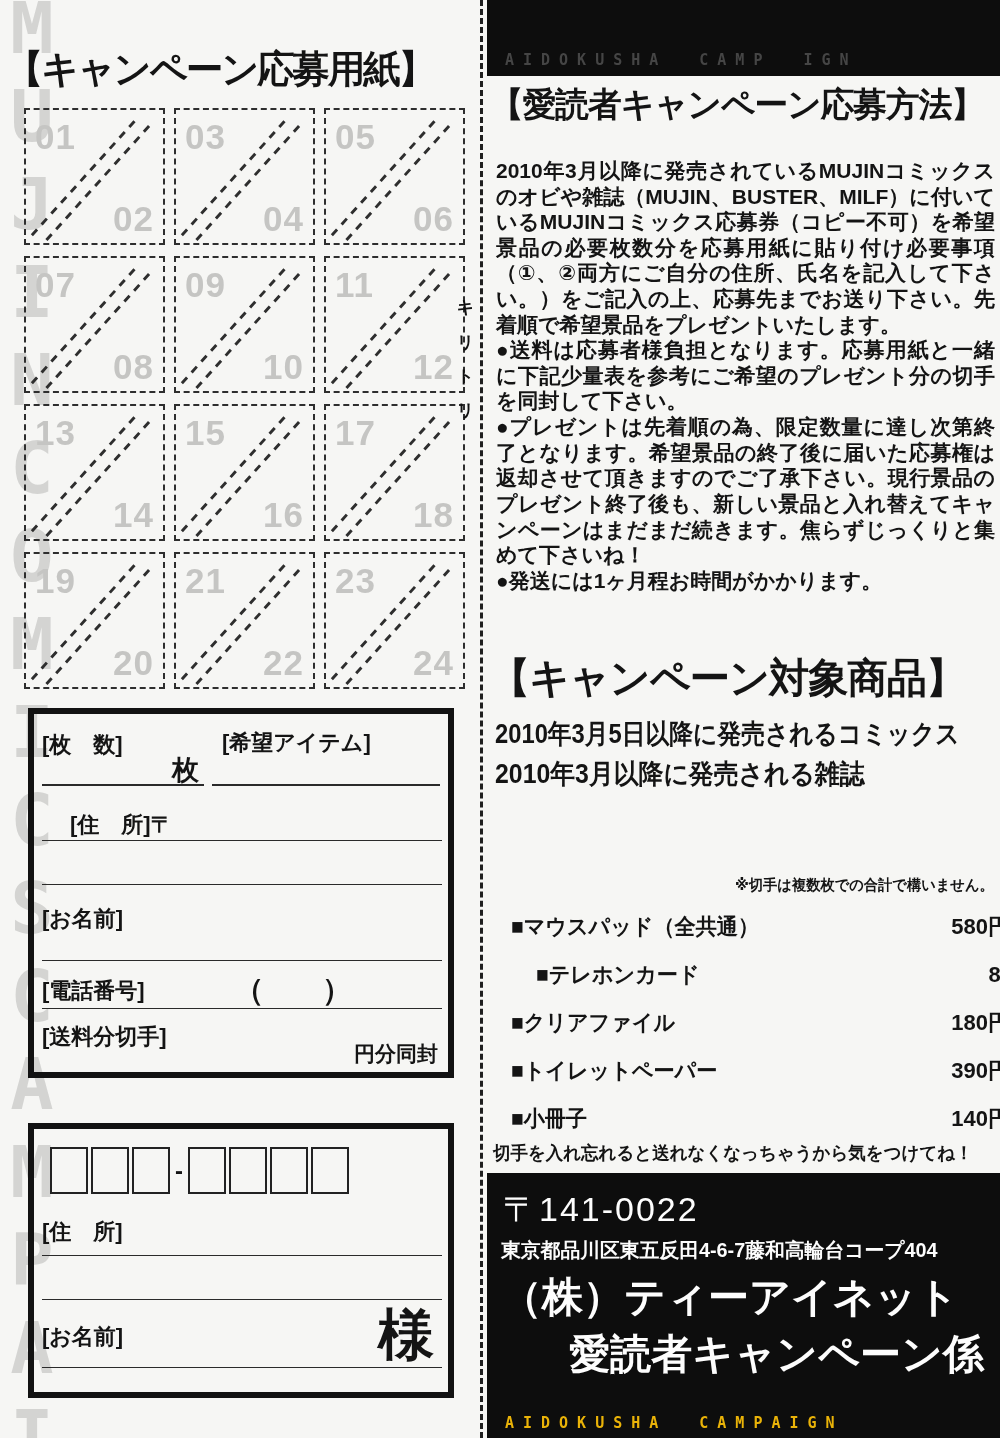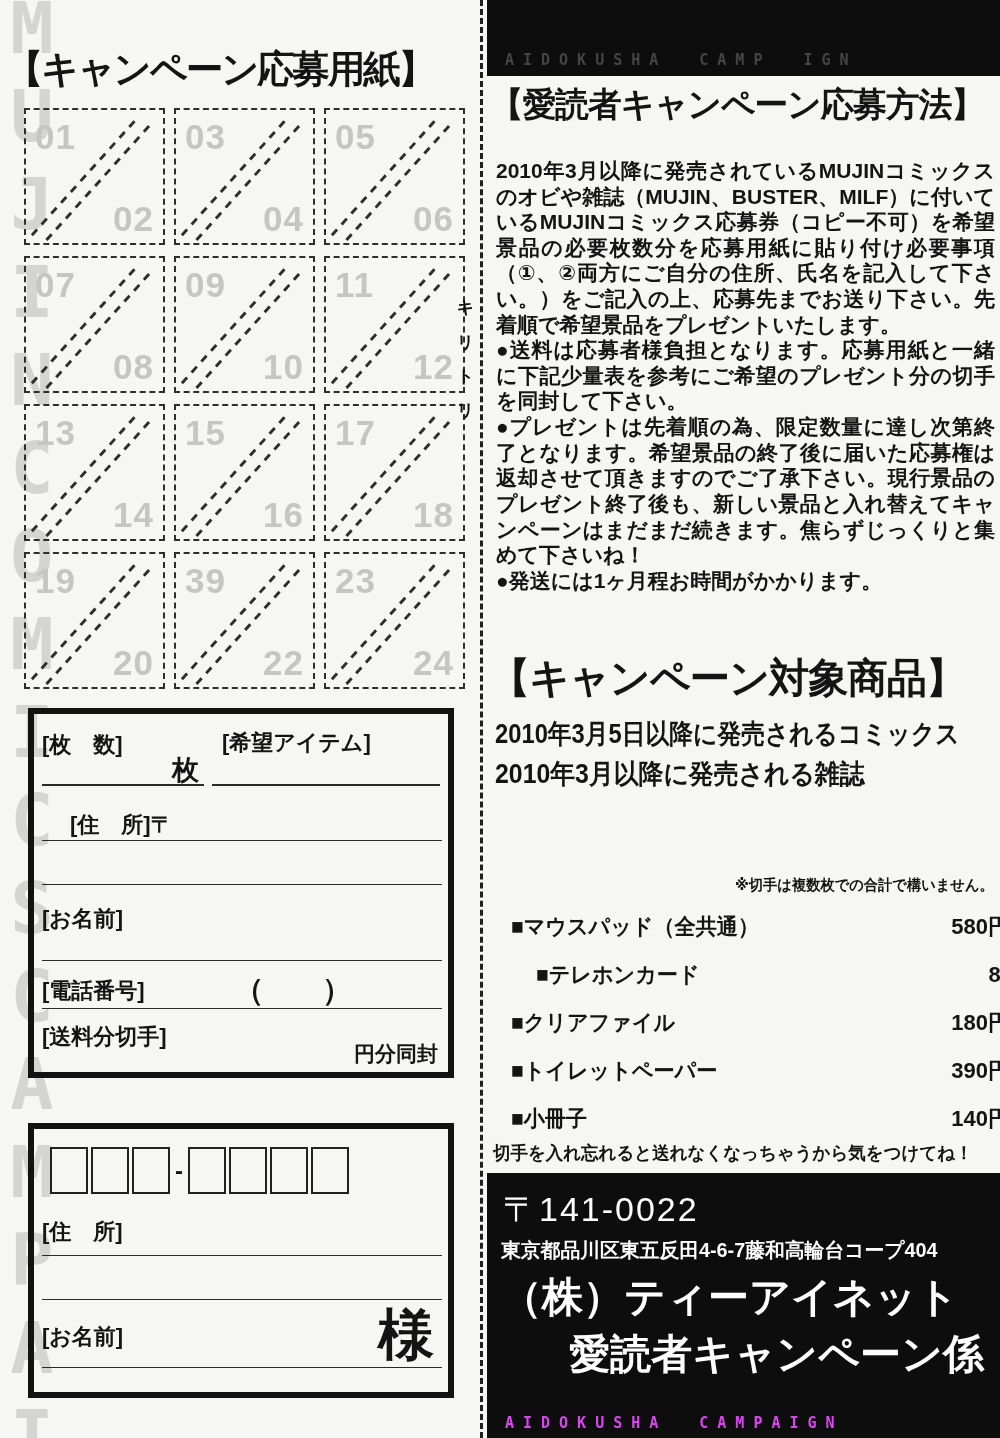--- a/index.html
+++ b/index.html
@@ -139,21 +139,21 @@
     box-sizing:border-box;padding:12px 12px 0 14px;
   }
   .addr-postal{font-size:34px;font-weight:400;letter-spacing:2px;margin:2px 0 4px 2px;}
   .addr-line{font-size:20px;font-weight:800;white-space:nowrap;margin:0 0 6px 0;
     transform:scaleX(0.99);transform-origin:left;}
   .addr-company{font-size:41px;font-weight:900;margin:2px 0 2px 0;white-space:nowrap;}
   .addr-dept{font-size:41px;font-weight:900;text-align:right;padding-right:4px;white-space:nowrap;}
   .addr-banner{
     position:absolute;left:18px;bottom:6px;
     font-size:15px;font-weight:700;letter-spacing:9px;word-spacing:14px;
-    color:#d946ef;font-family:"DejaVu Sans Mono","Liberation Mono",monospace;white-space:nowrap;
+    color:#eab308;font-family:"DejaVu Sans Mono","Liberation Mono",monospace;white-space:nowrap;
   }
 </style>
 </head>
 <body>
 
 <div class="page">
 
   <div class="watermark">MUJINCOMICSCAMPAIGN</div>
 
   <div class="z1 left-title">【キャンペーン応募用紙】</div>
@@ -238,21 +238,21 @@
           <line x1="21" y1="134" x2="129" y2="14" stroke="#2e2e2e" stroke-width="3" stroke-dasharray="8 7"></line>
         </svg>
       <span class="stamp-num tl">19</span>
       <span class="stamp-num br">20</span>
     </div>
     <div class="stamp-cell">
       <svg viewBox="0 0 141 137">
           <line x1="6" y1="129" x2="114" y2="9" stroke="#2e2e2e" stroke-width="3" stroke-dasharray="8 7"></line>
           <line x1="21" y1="134" x2="129" y2="14" stroke="#2e2e2e" stroke-width="3" stroke-dasharray="8 7"></line>
         </svg>
-      <span class="stamp-num tl">39</span>
+      <span class="stamp-num tl">21</span>
       <span class="stamp-num br">22</span>
     </div>
     <div class="stamp-cell">
       <svg viewBox="0 0 141 137">
           <line x1="6" y1="129" x2="114" y2="9" stroke="#2e2e2e" stroke-width="3" stroke-dasharray="8 7"></line>
           <line x1="21" y1="134" x2="129" y2="14" stroke="#2e2e2e" stroke-width="3" stroke-dasharray="8 7"></line>
         </svg>
       <span class="stamp-num tl">23</span>
       <span class="stamp-num br">24</span>
     </div>

